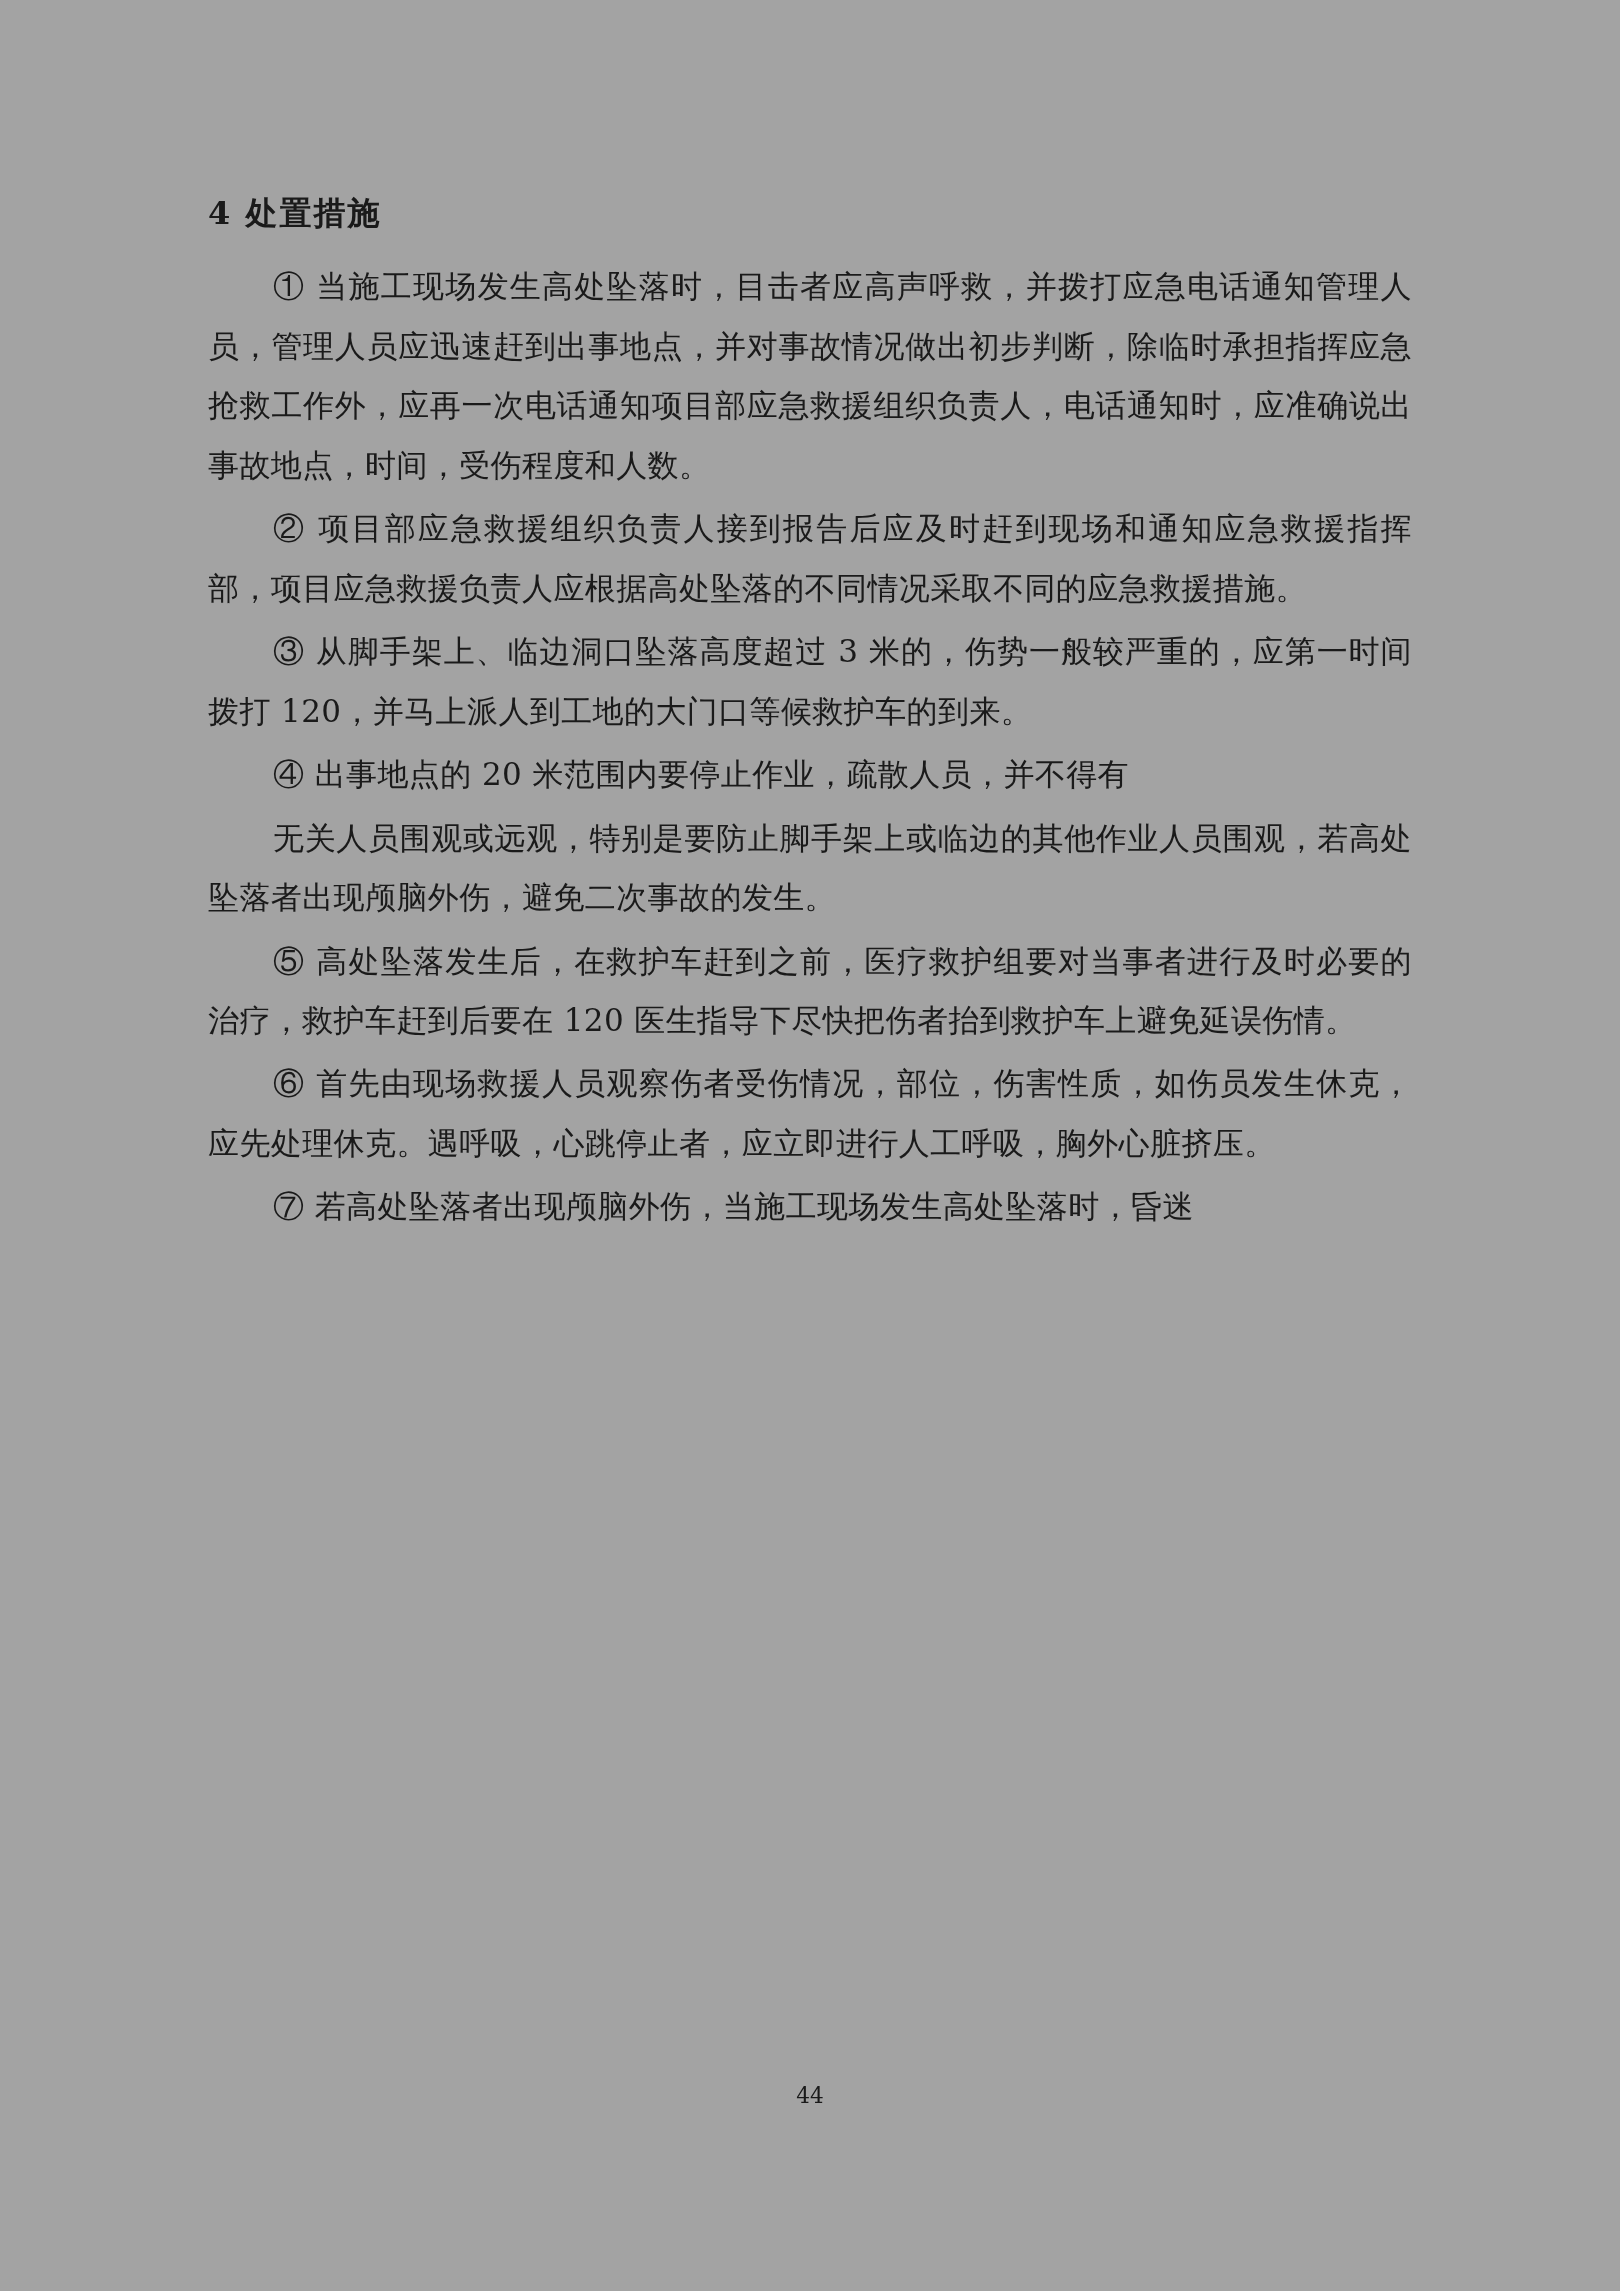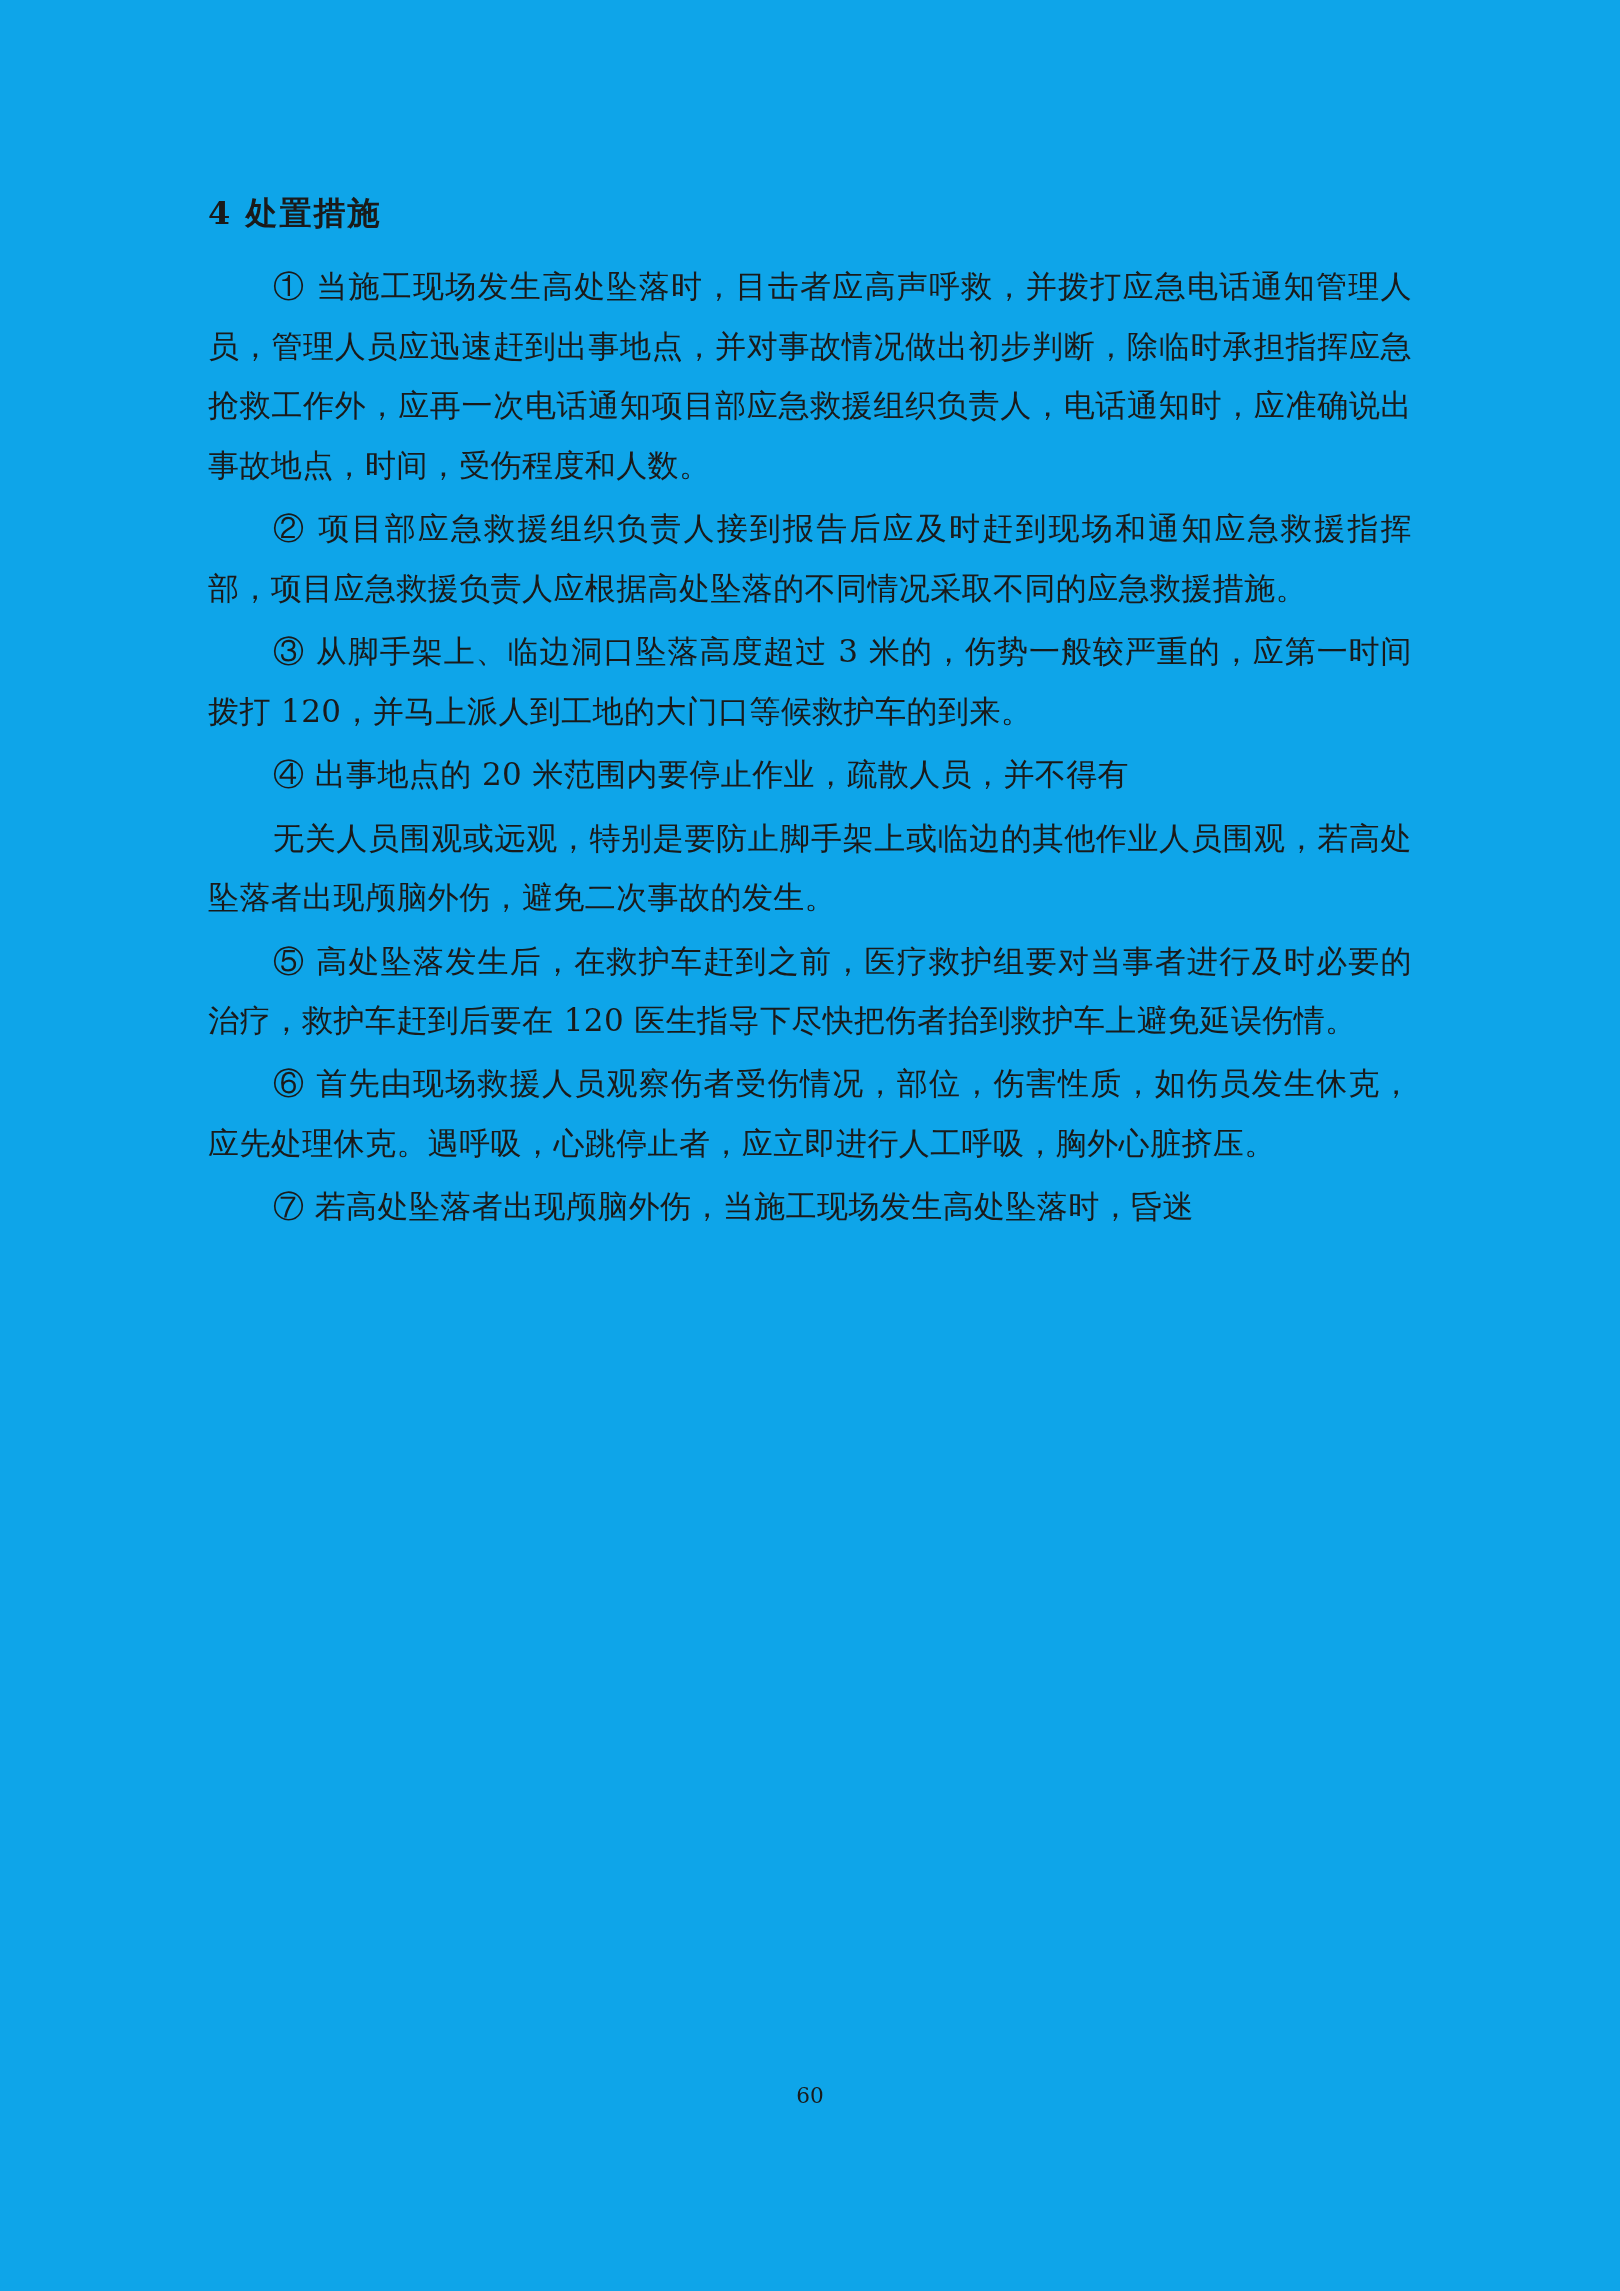--- a/index.html
+++ b/index.html
@@ -14,21 +14,21 @@
     color: #1a1a1a;
     position: relative;
     overflow: hidden;
   }
   .page {
     position: absolute;
     top: 0;
     left: 0;
     width: 1620px;
     height: 2292px;
-    background: #0ea5e9;
+    background: #a3a3a3;
   }
   .content {
     position: absolute;
     left: 208px;
     top: 191px;
     width: 1204px;
   }
   .heading {
     font-size: 32px;
     font-weight: bold;
@@ -73,15 +73,15 @@
     <p class="para indent">② 项目部应急救援组织负责人接到报告后应及时赶到现场和通知应急救援指挥部，项目应急救援负责人应根据高处坠落的不同情况采取不同的应急救援措施。</p>
     <p class="para indent">③ 从脚手架上、临边洞口坠落高度超过 3 米的，伤势一般较严重的，应第一时间拨打 120，并马上派人到工地的大门口等候救护车的到来。</p>
     <p class="para indent para-nojust">④ 出事地点的 20 米范围内要停止作业，疏散人员，并不得有</p>
     <p class="para indent">无关人员围观或远观，特别是要防止脚手架上或临边的其他作业人员围观，若高处坠落者出现颅脑外伤，避免二次事故的发生。</p>
     <p class="para indent">⑤ 高处坠落发生后，在救护车赶到之前，医疗救护组要对当事者进行及时必要的治疗，救护车赶到后要在 120 医生指导下尽快把伤者抬到救护车上避免延误伤情。</p>
     <p class="para indent">⑥ 首先由现场救援人员观察伤者受伤情况，部位，伤害性质，如伤员发生休克，应先处理休克。遇呼吸，心跳停止者，应立即进行人工呼吸，胸外心脏挤压。</p>
     <p class="para indent para-nojust">⑦ 若高处坠落者出现颅脑外伤，当施工现场发生高处坠落时，昏迷</p>
 
   </div>
 
-  <div class="page-number">60</div>
+  <div class="page-number">44</div>
 </div>
 
 
 </body></html>

